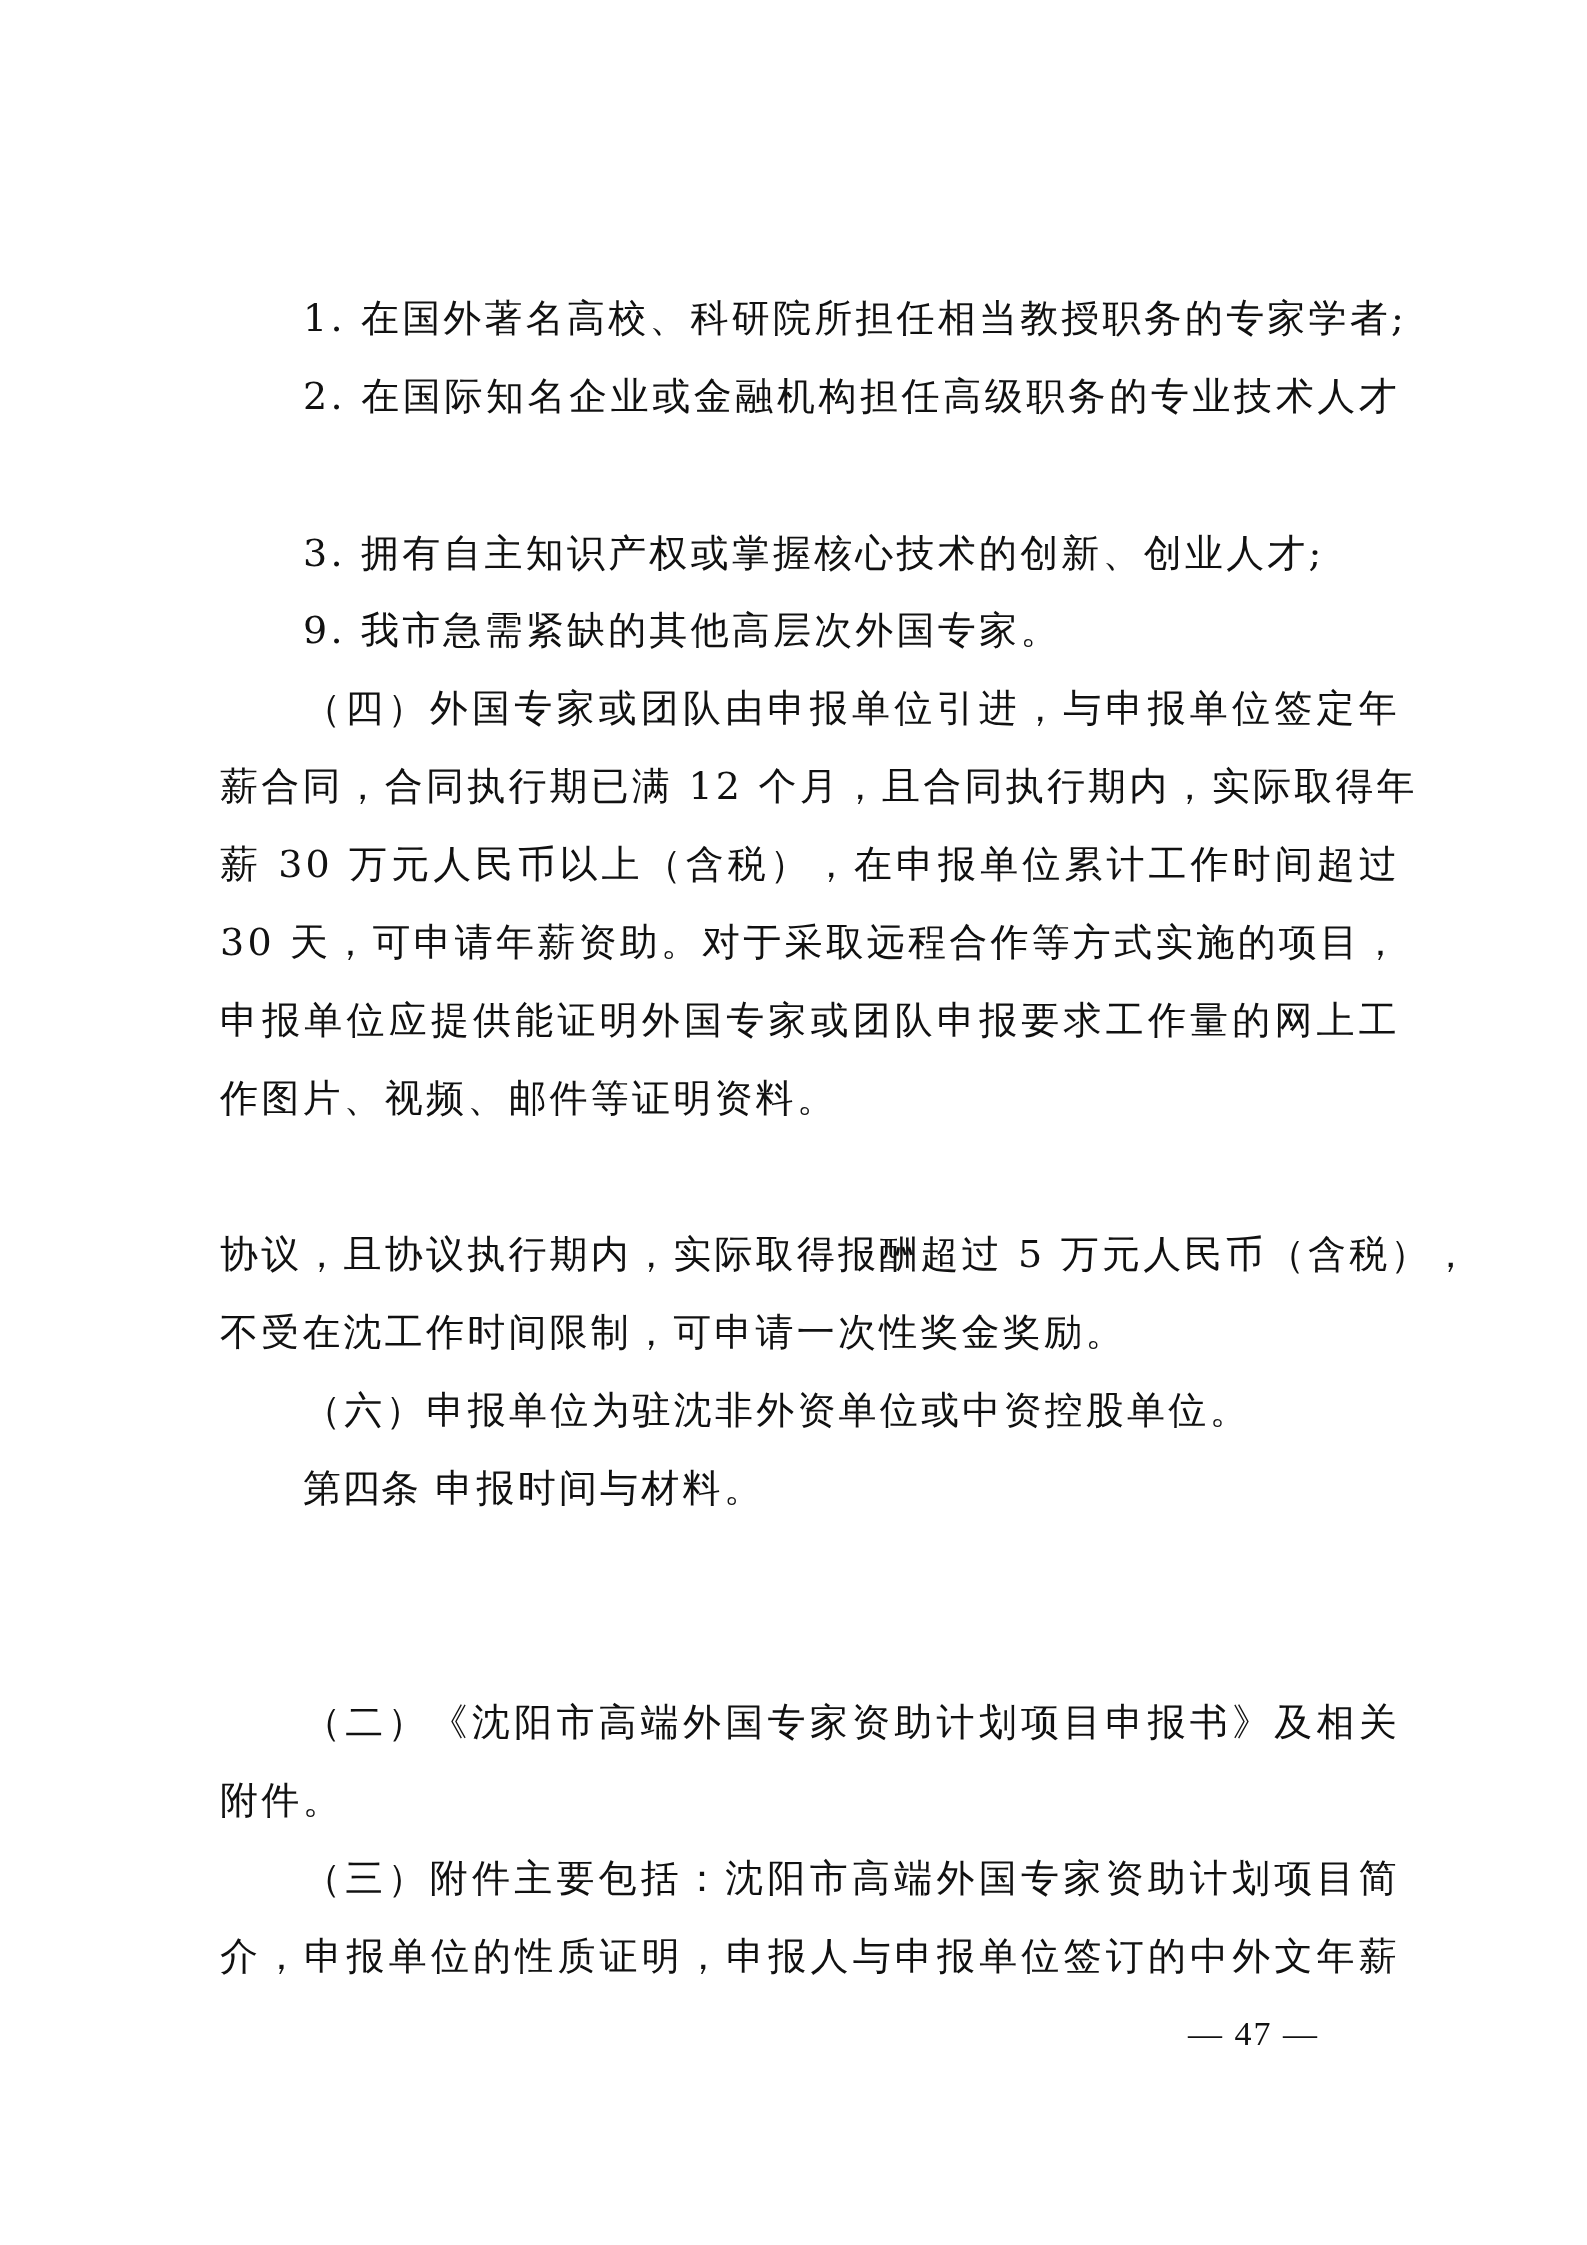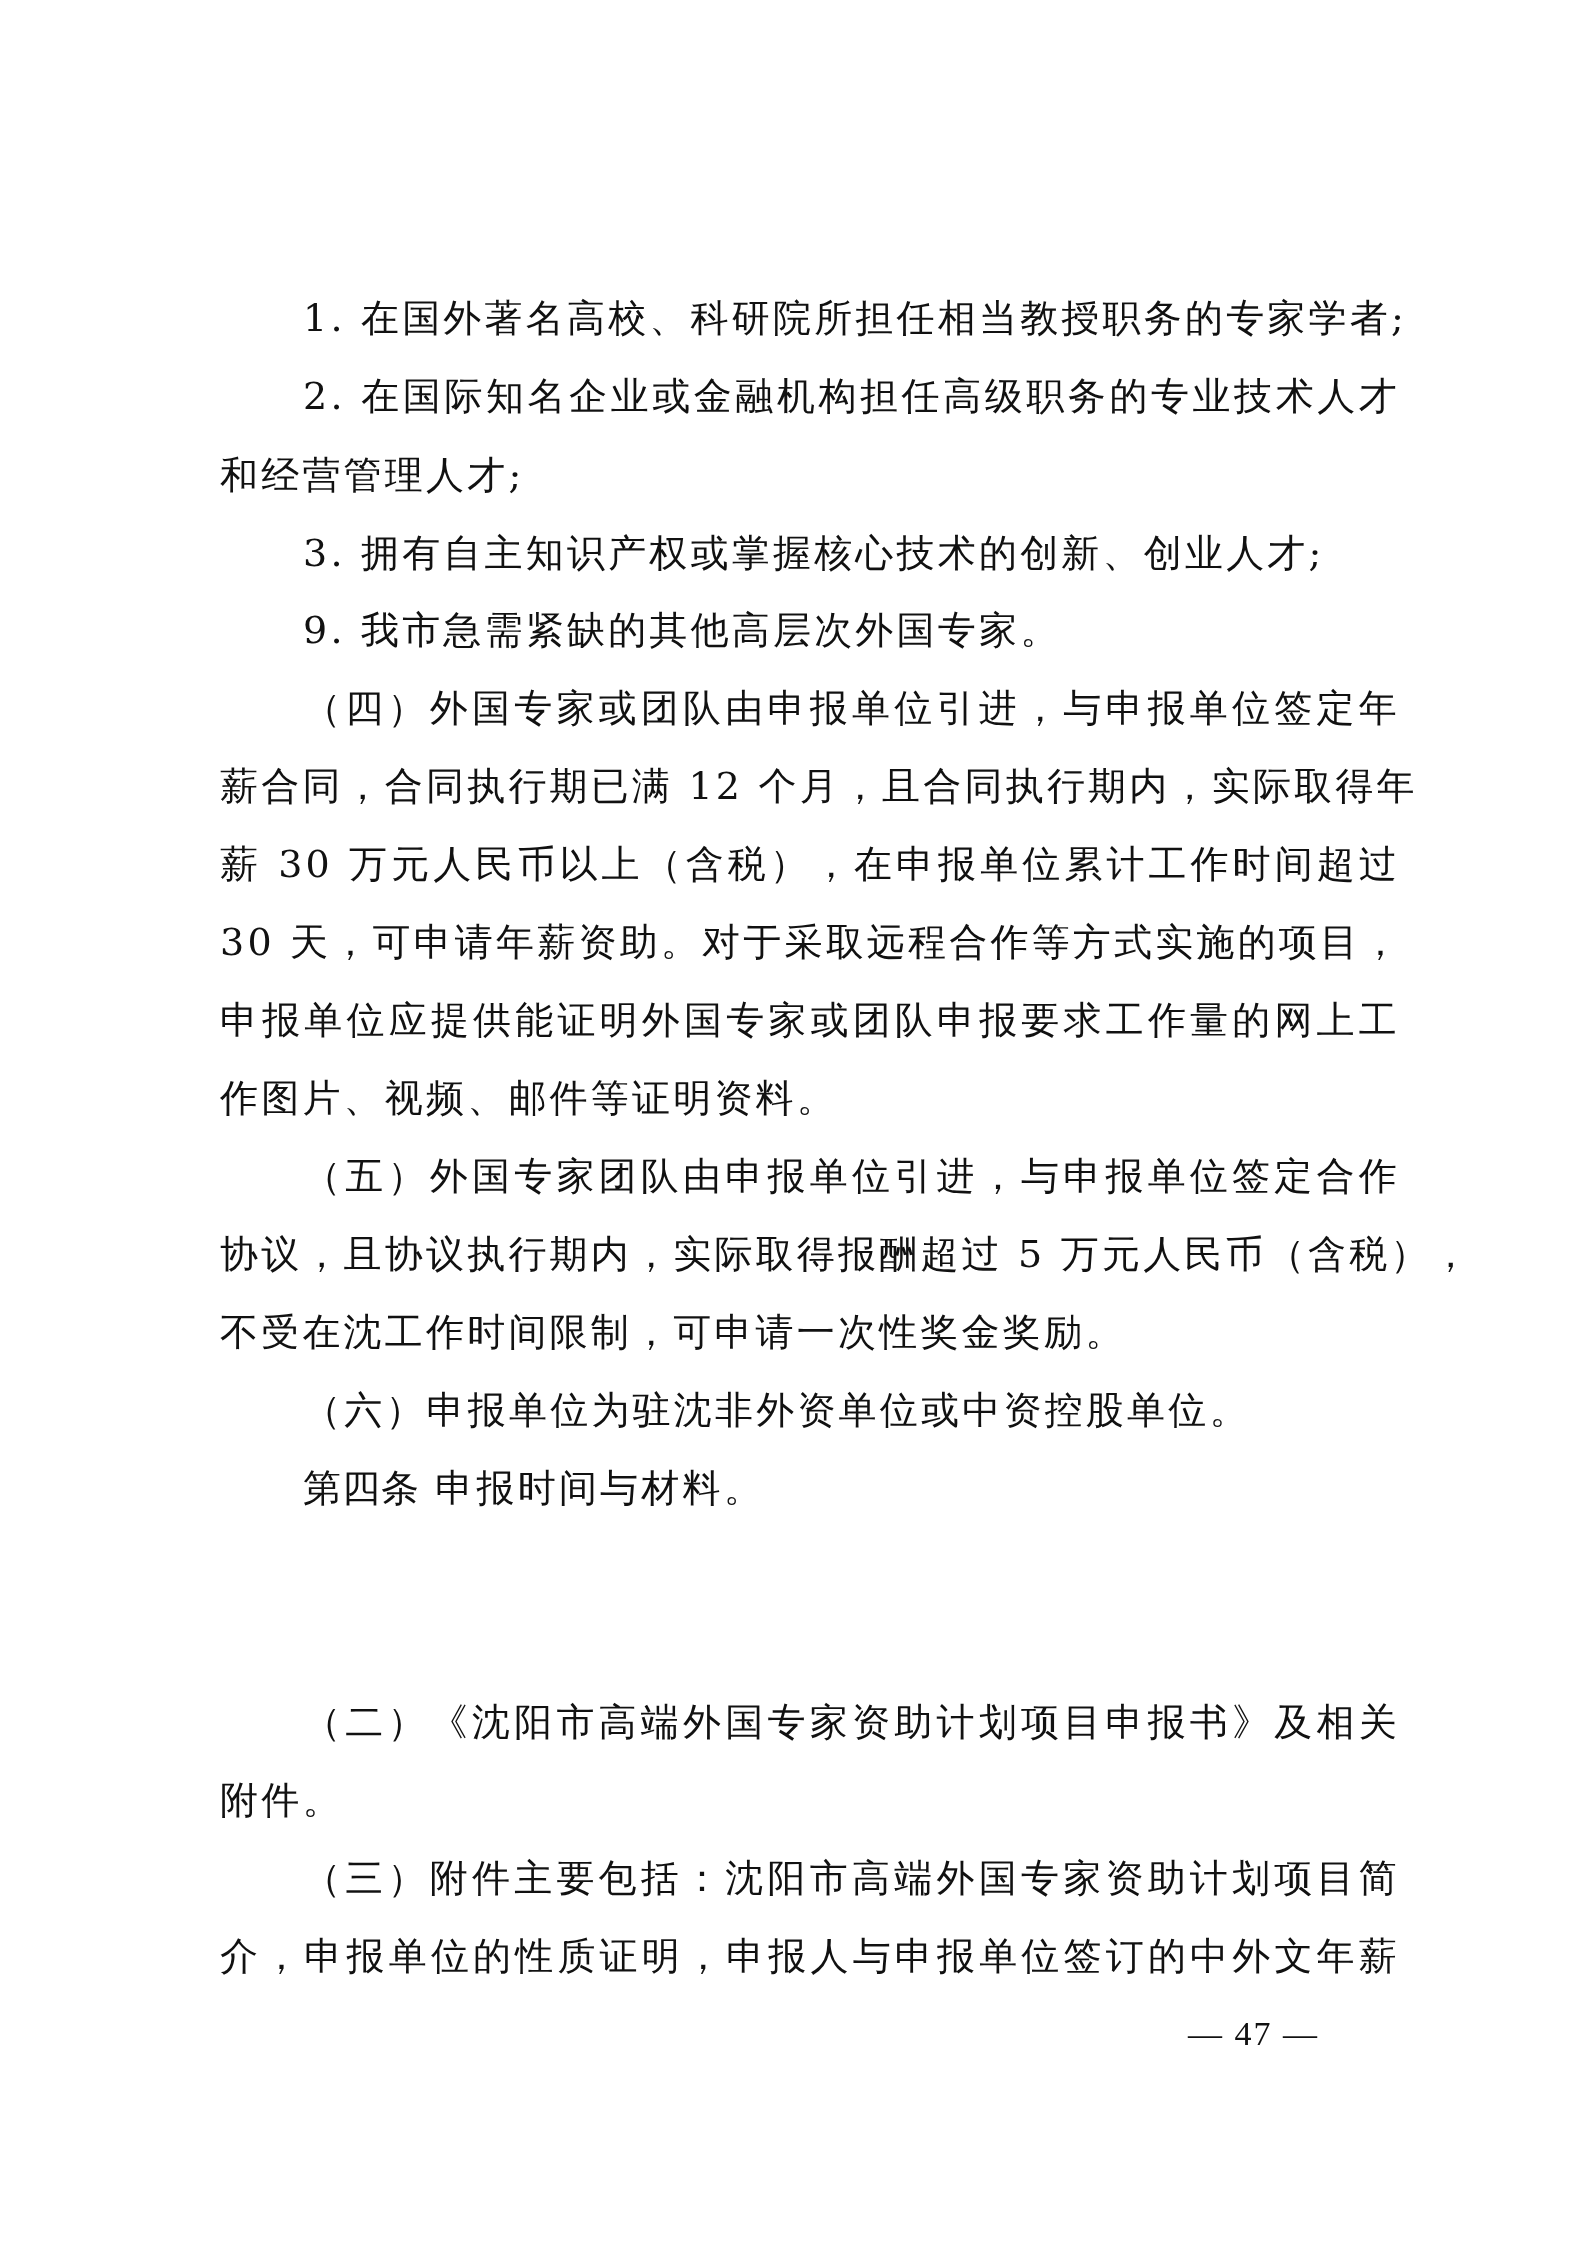--- a/index.html
+++ b/index.html
@@ -55,32 +55,30 @@
       letter-spacing: 2px;
     }
   </style>
 </head>
 <body>
 
 <div class="page">
 
   <div class="line indent short" style="top:292px">1. 在国外著名高校、科研院所担任相当教授职务的专家学者;</div>
   <div class="line indent" style="top:370px">2. 在国际知名企业或金融机构担任高级职务的专业技术人才</div>
-  <div class="line short" style="top:449px">和经营管理人才;</div>
   <div class="line indent short" style="top:527px">3. 拥有自主知识产权或掌握核心技术的创新、创业人才;</div>
   <div class="line indent short" style="top:604px">9. 我市急需紧缺的其他高层次外国专家。</div>
 
   <div class="line indent" style="top:682px">（四）外国专家或团队由申报单位引进，与申报单位签定年</div>
   <div class="line" style="top:760px">薪合同，合同执行期已满 12 个月，且合同执行期内，实际取得年</div>
   <div class="line" style="top:838px">薪 30 万元人民币以上（含税），在申报单位累计工作时间超过</div>
   <div class="line" style="top:916px">30 天，可申请年薪资助。对于采取远程合作等方式实施的项目，</div>
   <div class="line" style="top:994px">申报单位应提供能证明外国专家或团队申报要求工作量的网上工</div>
   <div class="line short" style="top:1072px">作图片、视频、邮件等证明资料。</div>
 
-  <div class="line indent" style="top:1150px">（五）外国专家团队由申报单位引进，与申报单位签定合作</div>
   <div class="line" style="top:1228px">协议，且协议执行期内，实际取得报酬超过 5 万元人民币（含税），</div>
   <div class="line short" style="top:1306px">不受在沈工作时间限制，可申请一次性奖金奖励。</div>
 
   <div class="line indent short" style="top:1384px">（六）申报单位为驻沈非外资单位或中资控股单位。</div>
 
   <div class="line indent short" style="top:1462px">
     <span class="bold">第四条</span>
     <span>申报时间与材料。</span>
   </div>
 

